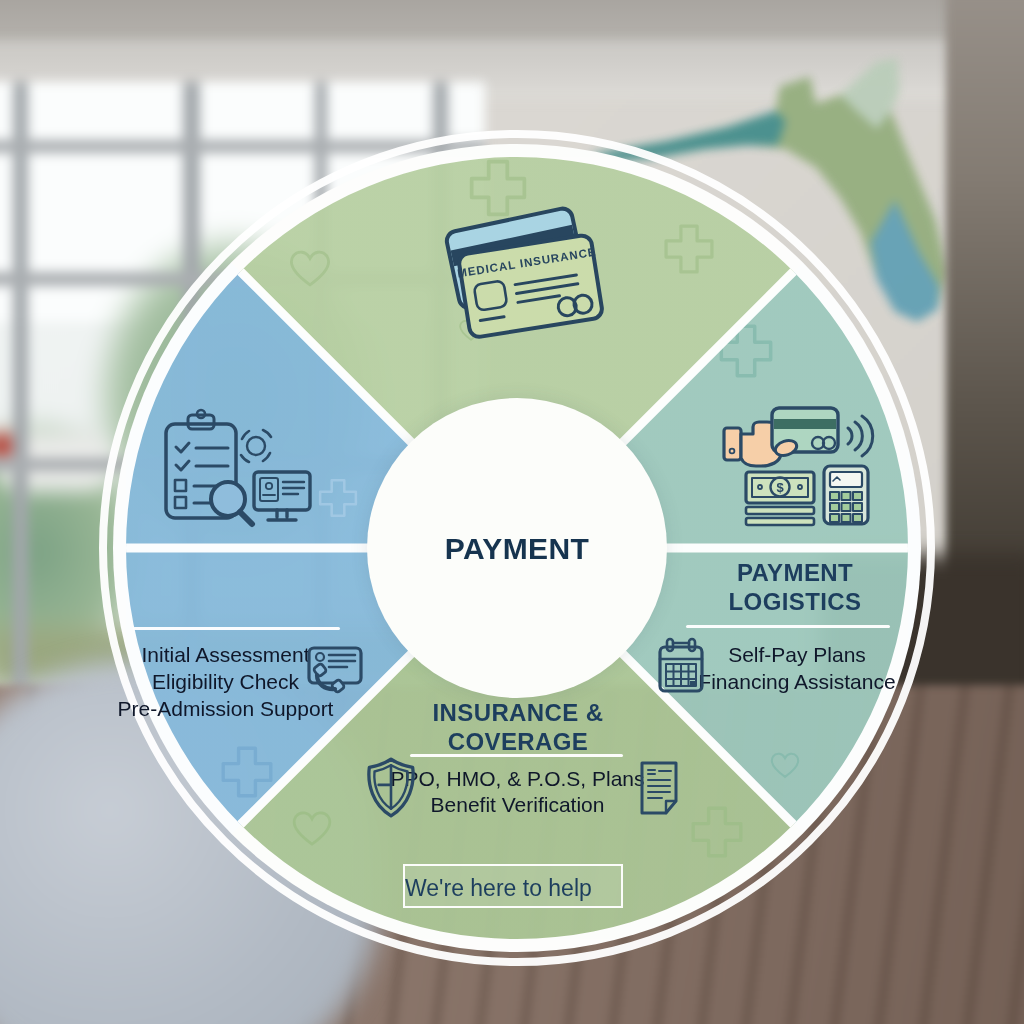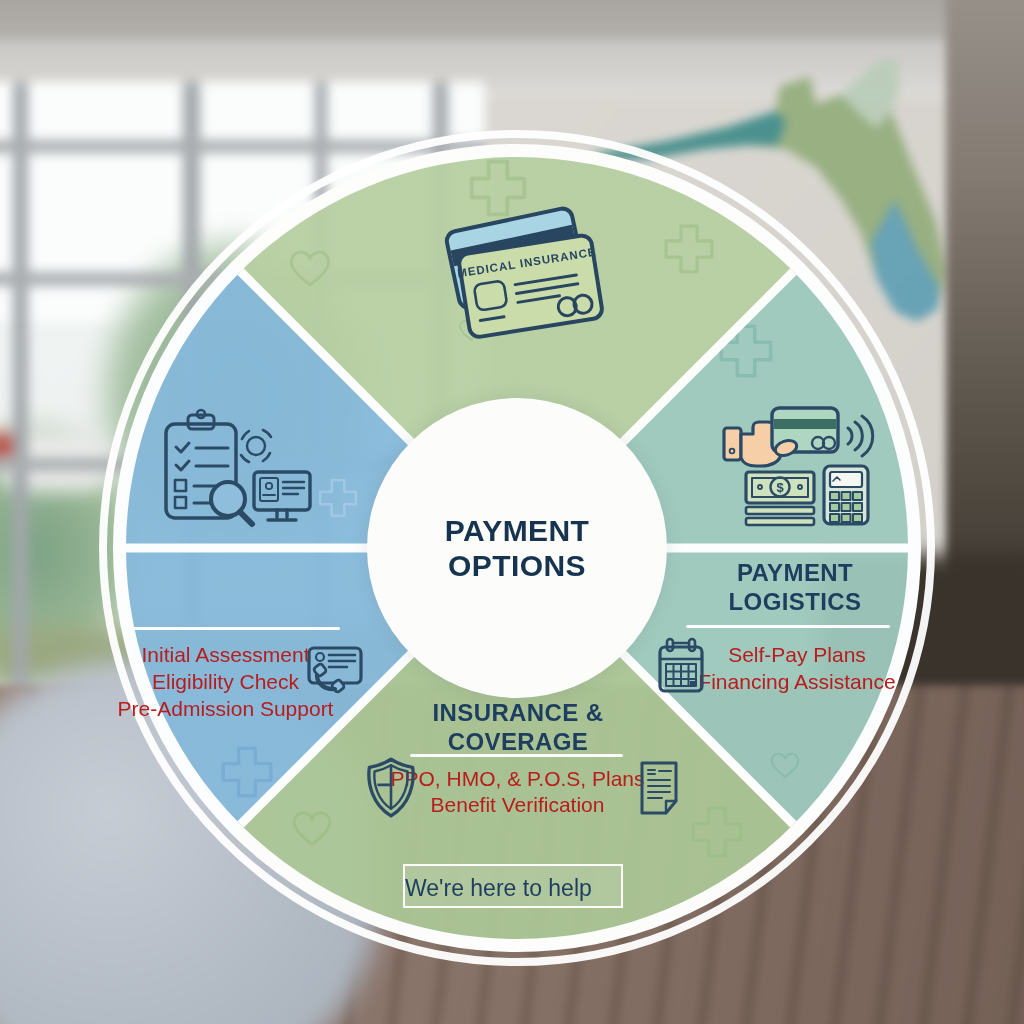--- a/index.html
+++ b/index.html
@@ -44,21 +44,21 @@
 
   .center-circle{left:367px;top:398px;width:300px;height:300px;border-radius:50%;
     background:#fcfdfa;display:flex;flex-direction:column;align-items:center;justify-content:center;
     box-shadow:0 0 18px rgba(60,80,90,.12);text-align:center;}
   .title-big{font-size:38px;font-weight:bold;color:#16344f;letter-spacing:.5px;line-height:42px;}
   .title-small{font-size:30px;font-weight:bold;color:#16344f;letter-spacing:.4px;line-height:35px;}
 
   .q-heading{position:absolute;text-align:center;font-weight:bold;color:#1d3e5e;
     font-size:24px;line-height:29px;letter-spacing:.4px;}
   .q-divider{position:absolute;height:3px;background:rgba(255,255,255,.96);border-radius:2px;}
-  .q-list{position:absolute;text-align:center;color:#b91c1c;font-size:21px;line-height:27px;}
+  .q-list{position:absolute;text-align:center;color:#0f172a;font-size:21px;line-height:27px;}
   .help-box{left:403px;top:864px;width:220px;height:44px;border:2.5px solid rgba(255,255,255,.96);
     background:rgba(255,255,255,.10);color:#1d3e5e;font-size:23px;line-height:44px;text-align:left;box-sizing:border-box;}
   svg{display:block;}
 </style>
 </head>
 <body>
 
 <div class="scene">
 
   <div class="abs bg-wall"></div>
@@ -306,16 +306,15 @@
       <path d="M39,42 H29 V54" stroke-width="2.4"></path>
       <path d="M11,11 h7 M11,15 h7 M22,12 h12 M11,21 h22 M11,27 h22 M11,33 h22 M11,39 h14" stroke-width="2"></path>
     </svg>
   </div>
   <div class="abs help-box">
     <span>We're here to help</span>
   </div>
 
   <div class="abs center-circle">
     <div class="title-small">PAYMENT</div>
-    <div class="title-small">OPTIONS</div>
   </div>
 
 </div>
 
 </body></html>

